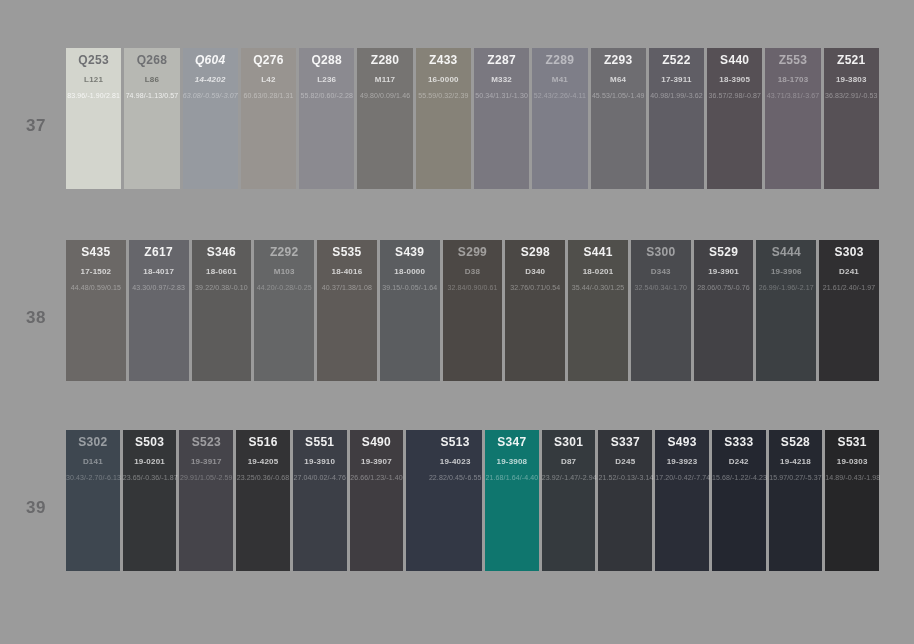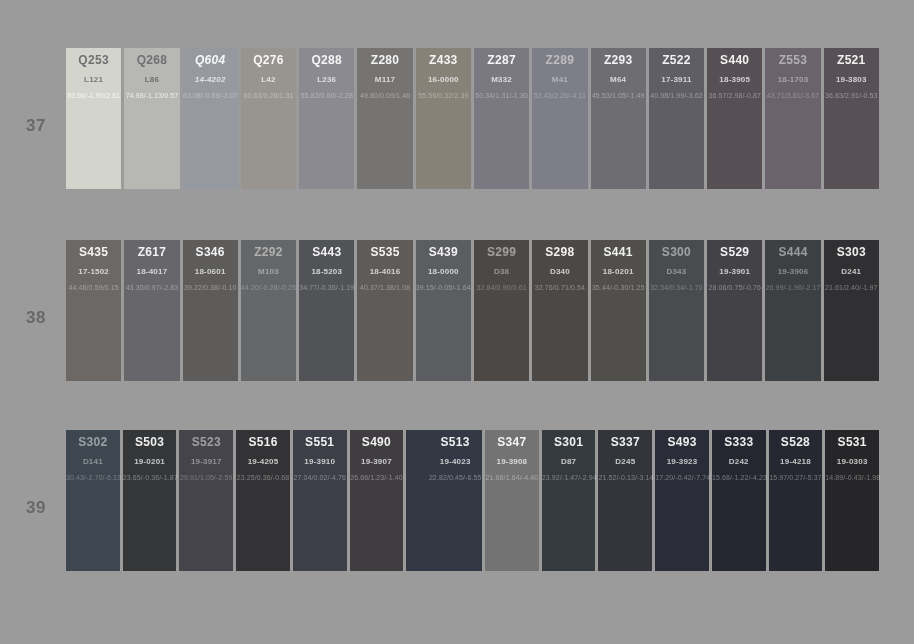--- a/index.html
+++ b/index.html
@@ -133,25 +133,20 @@
           <div class="sw light" style="background: rgb(93, 92, 91);">
             <div class="code">S346</div>
             <div class="ref">18-0601</div>
             <div class="lab">39.22/0.38/-0.10</div>
           </div>
           <div class="sw dim" style="background: rgb(101, 102, 103);">
             <div class="code">Z292</div>
             <div class="ref">M103</div>
             <div class="lab">44.20/-0.28/-0.25</div>
           </div>
-          <div class="sw light" style="background: rgb(81, 83, 86);">
-            <div class="code">S443</div>
-            <div class="ref">18-5203</div>
-            <div class="lab">34.77/-0.36/-1.19</div>
-          </div>
           <div class="sw light" style="background: rgb(95, 91, 88);">
             <div class="code">S535</div>
             <div class="ref">18-4016</div>
             <div class="lab">40.37/1.38/1.08</div>
           </div>
           <div class="sw light" style="background: rgb(91, 93, 96);">
             <div class="code">S439</div>
             <div class="ref">18-0000</div>
             <div class="lab">39.15/-0.05/-1.64</div>
           </div>
@@ -223,21 +218,21 @@
           <div class="sw light" style="background: rgb(64, 61, 65);">
             <div class="code">S490</div>
             <div class="ref">19-3907</div>
             <div class="lab">26.66/1.23/-1.40</div>
           </div>
           <div class="sw light" style="background: rgb(51, 56, 69); padding-left: 22px;">
             <div class="code">S513</div>
             <div class="ref">19-4023</div>
             <div class="lab">22.82/0.45/-6.55</div>
           </div>
-          <div class="sw light" style="background: #737373;">
+          <div class="sw light" style="background: #0f766e;">
             <div class="code">S347</div>
             <div class="ref">19-3908</div>
             <div class="lab">21.68/1.64/-4.40</div>
           </div>
           <div class="sw light" style="background: rgb(53, 58, 62);">
             <div class="code">S301</div>
             <div class="ref">D87</div>
             <div class="lab">23.92/-1.47/-2.94</div>
           </div>
           <div class="sw light" style="background: rgb(51, 53, 58);">

